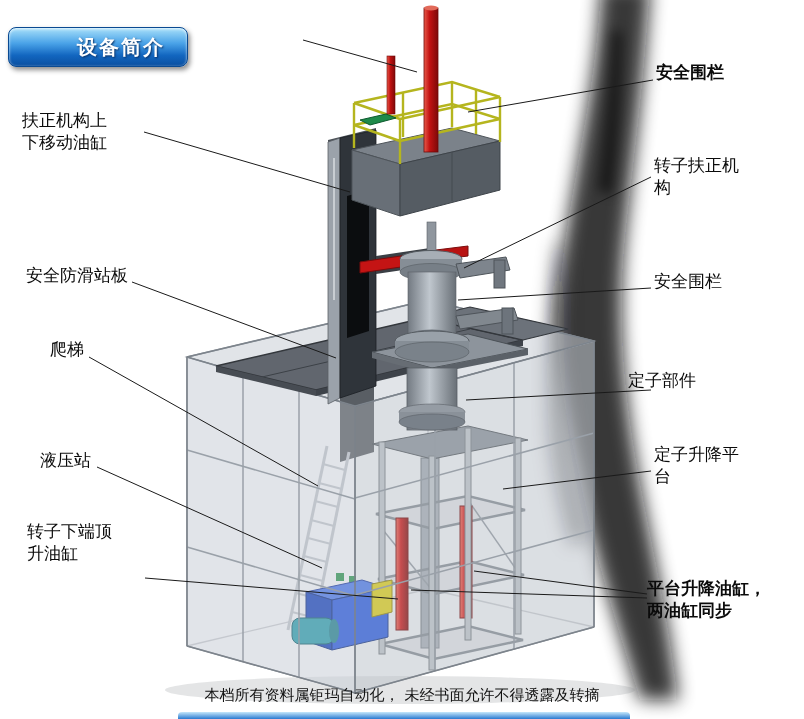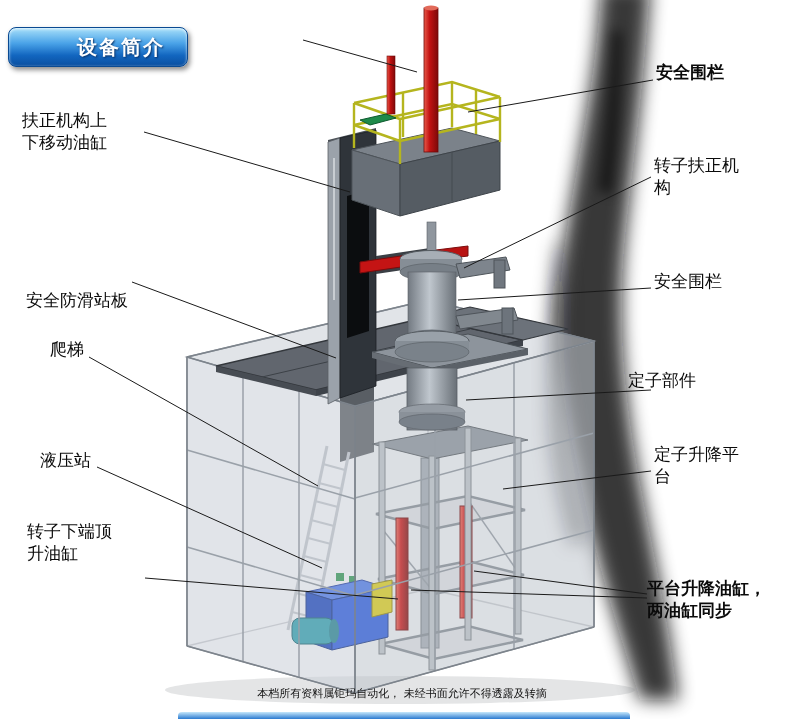--- a/index.html
+++ b/index.html
@@ -7,28 +7,28 @@
          font-family:"DejaVu Sans","Liberation Sans",sans-serif;}
   .scene{position:absolute;left:0;top:0;}
   .label{position:absolute;font-size:17px;line-height:1.32;color:#0b0b0b;white-space:pre-line;}
   .badge{position:absolute;left:8px;top:27px;width:132px;height:38px;border-radius:8px;
          background:linear-gradient(180deg,#a8e0fa 0%,#4aa3e8 40%,#1266c0 72%,#0a4fa0 100%);
          border:1px solid #0a4a92;
          box-shadow:2px 3px 5px rgba(0,0,0,.45), inset 0 1px 3px rgba(255,255,255,.8);
          display:flex;align-items:center;justify-content:center;padding-left:46px;}
   .badge span{color:#ffffff;font-size:20px;font-weight:bold;letter-spacing:2px;
          text-shadow:1px 1px 2px rgba(6,40,90,.9);}
-  .footer{position:absolute;left:0;top:686px;width:100%;text-align:center;font-size:11px;color:#111;}
+  .footer{position:absolute;left:0;top:686px;width:100%;text-align:center;font-size:15px;color:#111;}
   .bottombar{position:absolute;left:178px;top:712px;width:452px;height:7px;
          border-radius:4px 4px 0 0;background:linear-gradient(180deg,#c5e7fb,#2a7ad0);}
   .l-top-tip {left:196px;top:16px;width:122px;}
   .l-fence   {left:656px;top:61px;width:120px;font-weight:bold;}
   .l-cent    {left:22px; top:109px;width:112px;}
   .l-rotcent {left:654px;top:154px;width:112px;}
-  .l-antislip{left:26px; top:264px;width:142px;margin-top:25px;}
+  .l-antislip{left:26px; top:264px;width:142px;}
   .l-rotor   {left:654px;top:270px;width:112px;}
   .l-ladder  {left:50px; top:339px;width:82px;font-family:Liberation Serif, serif;}
   .l-stator  {left:628px;top:369px;width:112px;}
   .l-hyd     {left:40px; top:449px;width:92px;}
   .l-statplat{left:654px;top:443px;width:112px;}
   .l-rotjack {left:27px; top:520px;width:112px;}
   .l-platcyl {left:647px;top:577px;width:142px;font-weight:bold;}
 </style>
 </head>
 <body>

